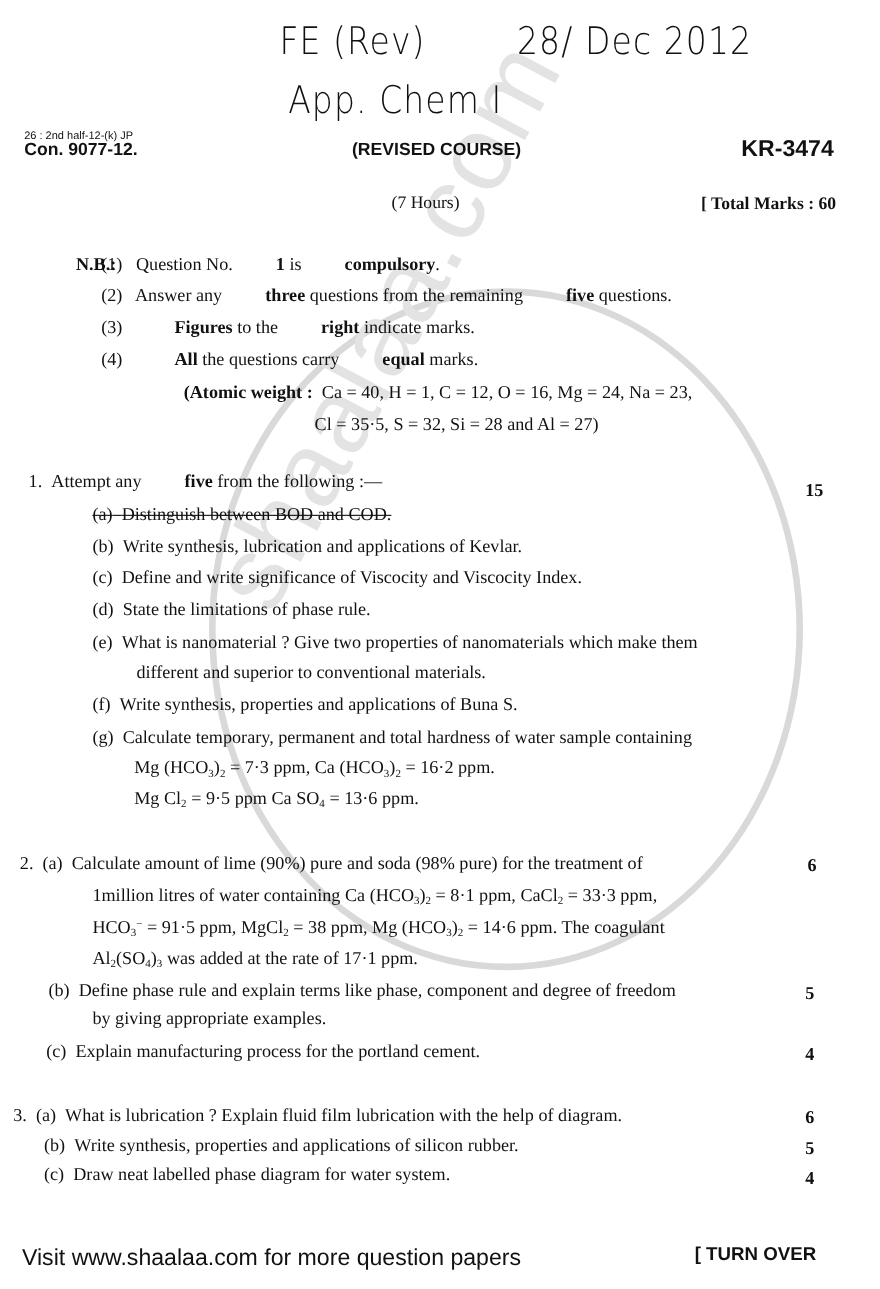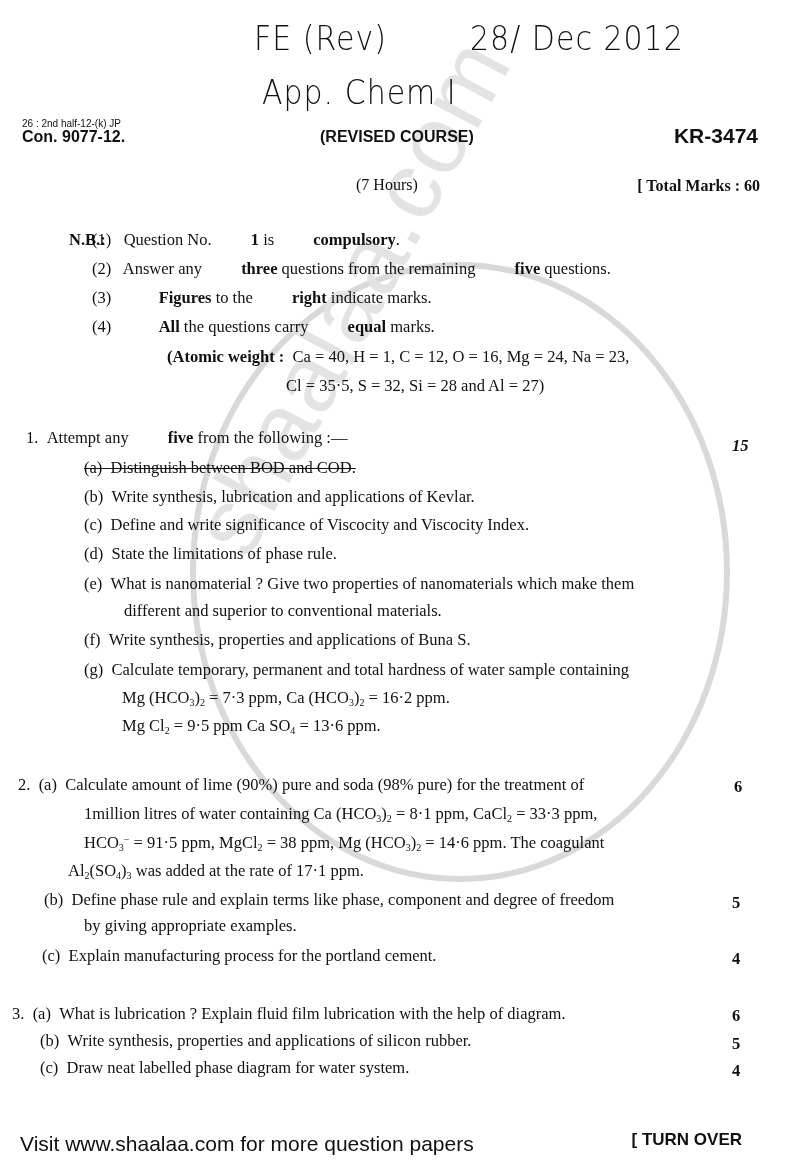--- a/index.html
+++ b/index.html
@@ -75,21 +75,21 @@
   <span></span><b>All</b><span> the questions carry </span><b>equal</b><span> marks.</span>
 </div>
 <div class="line" style="left:132px; top:347px;">
   <b>(Atomic weight :</b>&nbsp;&nbsp;<span>Ca = 40,  H = 1,  C = 12,  O = 16,  Mg = 24,  Na = 23,</span>
 </div>
 <div class="line" style="left:286px; top:376px;">Cl = 35·5, S = 32,  Si = 28    and Al = 27)</div>
 
 <div class="line" style="left:26px; top:428px;">
   <span>1.</span>&nbsp;&nbsp;<span>Attempt any </span><b>five</b><span> from the following :—</span>
 </div>
-<div class="marks" style="left:732px; top:436px;font-style:italic;">15</div>
+<div class="marks" style="left:732px; top:436px;">15</div>
 
 <div class="line strike" style="left:84px; top:458px;">
   <span>(a)</span>&nbsp;&nbsp;<span>Distinguish between BOD and COD.</span>
 </div>
 <div class="line" style="left:84px; top:487px;">
   <span>(b)</span>&nbsp;&nbsp;<span>Write synthesis, lubrication and applications of Kevlar.</span>
 </div>
 <div class="line" style="left:84px; top:515px;">
   <span>(c)</span>&nbsp;&nbsp;<span>Define and write significance of Viscocity and Viscocity Index.</span>
 </div>
@@ -108,21 +108,21 @@
 </div>
 <div class="line" style="left:122px; top:688px;">Mg (HCO<sub>3</sub>)<sub>2</sub> = 7·3 ppm, Ca (HCO<sub>3</sub>)<sub>2</sub> = 16·2 ppm.</div>
 <div class="line" style="left:122px; top:716px;">Mg Cl<sub>2</sub> = 9·5 ppm Ca SO<sub>4</sub> = 13·6 ppm.</div>
 
 <div class="line" style="left:18px; top:775px;">
   <span>2.</span>&nbsp;&nbsp;<span>(a)</span>&nbsp;&nbsp;<span>Calculate amount of lime (90%) pure and soda (98% pure) for the treatment of</span>
 </div>
 <div class="marks" style="left:734px; top:777px;">6</div>
 <div class="line" style="left:84px; top:804px;">1million litres of water containing Ca (HCO<sub>3</sub>)<sub>2</sub> = 8·1 ppm, CaCl<sub>2</sub> = 33·3 ppm,</div>
 <div class="line" style="left:84px; top:833px;">HCO<sub>3</sub><sup>−</sup> = 91·5 ppm, MgCl<sub>2</sub> = 38 ppm, Mg (HCO<sub>3</sub>)<sub>2</sub> = 14·6 ppm. The coagulant</div>
-<div class="line" style="left:68px; top:861px;text-align:right;">Al<sub>2</sub>(SO<sub>4</sub>)<sub>3</sub> was added at the rate of 17·1 ppm.</div>
+<div class="line" style="left:84px; top:861px;text-align:right;">Al<sub>2</sub>(SO<sub>4</sub>)<sub>3</sub> was added at the rate of 17·1 ppm.</div>
 
 <div class="line" style="left:44px; top:890px;">
   <span>(b)</span>&nbsp;&nbsp;<span>Define phase rule and explain terms like phase, component and degree of freedom</span>
 </div>
 <div class="marks" style="left:732px; top:893px;">5</div>
 <div class="line" style="left:84px; top:916px;">by giving appropriate examples.</div>
 
 <div class="line" style="left:42px; top:946px;">
   <span>(c)</span>&nbsp;&nbsp;<span>Explain manufacturing process for the portland cement.</span>
 </div>

